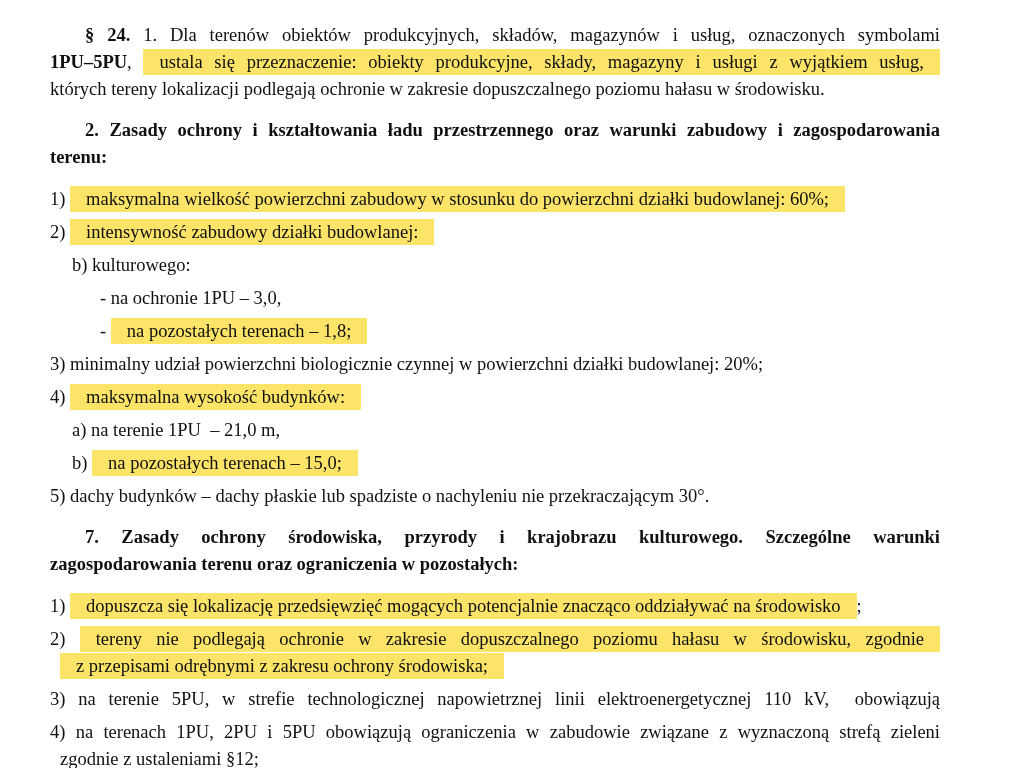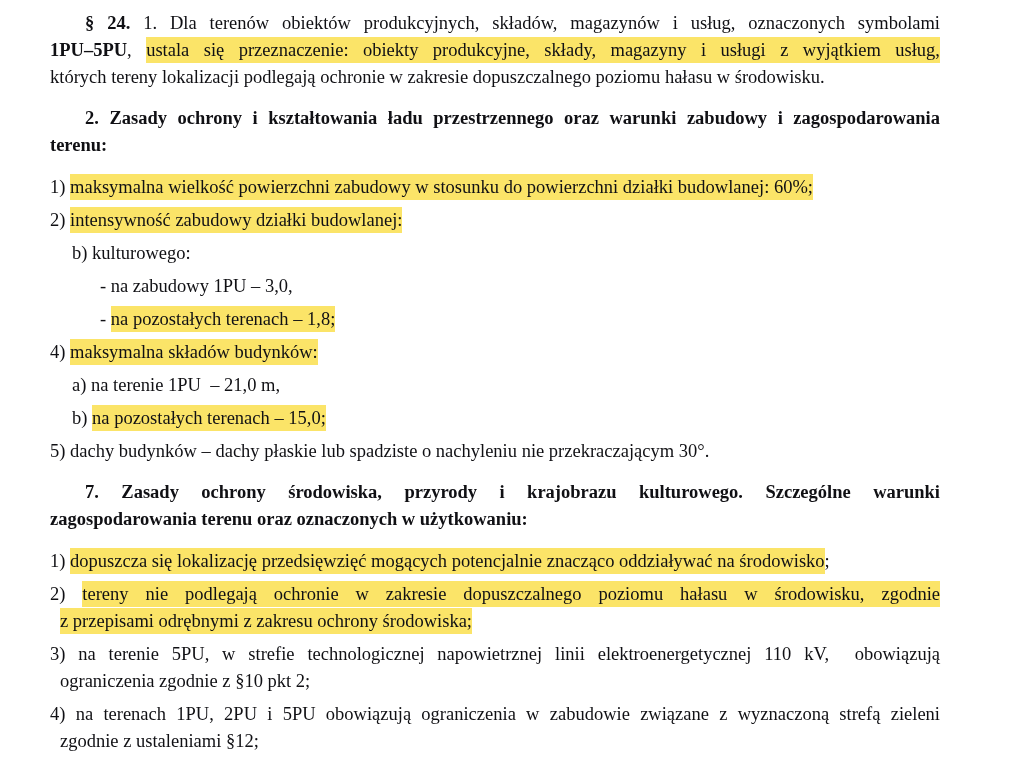--- a/index.html
+++ b/index.html
@@ -13,36 +13,36 @@
     overflow: hidden;
     font-family: "Liberation Serif", "DejaVu Serif", serif;
     color: #101014;
   }
   .doc {
     padding: 10px 71px 0 50px;
     font-size: 18.5px;
   }
   .blk { margin-top: 6px; }
   .blk.hd { margin-top: 14px; font-weight: bold; }
-  .blk.pfirst { margin-top: 0; }
+  .blk.pfirst { margin-top: 12px; }
   .hd + .blk { margin-top: 15px; }
   .line {
     line-height: 27px;
     text-align: justify;
     text-align-last: left;
   }
   .line.j { text-align-last: justify; }
   .p .line.first, .hd .line.first { padding-left: 35px; }
   .li1 .line { padding-left: 10px; }
   .li1 .line.first { padding-left: 0; }
   .lia .line { padding-left: 22px; }
   .lid .line { padding-left: 50px; }
   .hl {
     background: var(--hl, #fbe468);
-    padding: 3px 0;
+    padding: 3px 16px;
   }
   b { font-weight: bold; }
 </style>
 </head>
 <body style="background: rgb(255, 255, 255); color: rgb(16, 16, 20);">
 
 <div class="doc">
   <div id="content">
       <div class="blk p pfirst">
         <div class="line j first"><b>§ 24.</b><span> 1. Dla terenów obiektów produkcyjnych, składów, magazynów i usług, oznaczonych symbolami</span></div>
@@ -56,50 +56,52 @@
       <div class="blk li1">
         <div class="line first"><span>1) </span><span class="hl">maksymalna wielkość powierzchni zabudowy w stosunku do powierzchni działki budowlanej: 60%;</span></div>
       </div>
       <div class="blk li1">
         <div class="line first"><span>2) </span><span class="hl">intensywność zabudowy działki budowlanej:</span></div>
       </div>
       <div class="blk lia">
         <div class="line first"><span>b) kulturowego:</span></div>
       </div>
       <div class="blk lid">
-        <div class="line first"><span>- na zabudowy 1PU – 3,0,</span></div>
+        <div class="line first"><span>- na ochronie 1PU – 3,0,</span></div>
       </div>
       <div class="blk lid">
         <div class="line first"><span>- </span><span class="hl">na pozostałych terenach – 1,8;</span></div>
       </div>
       <div class="blk li1">
-        <div class="line first"><span>4) </span><span class="hl">maksymalna składów budynków:</span></div>
+        <div class="line first"><span>3) minimalny udział powierzchni biologicznie czynnej w powierzchni działki budowlanej: 20%;</span></div>
+      </div>
+      <div class="blk li1">
+        <div class="line first"><span>4) </span><span class="hl">maksymalna wysokość budynków:</span></div>
       </div>
       <div class="blk lia">
         <div class="line first"><span>a) na terenie 1PU&nbsp; – 21,0 m,</span></div>
       </div>
       <div class="blk lia">
         <div class="line first"><span>b) </span><span class="hl">na pozostałych terenach – 15,0;</span></div>
       </div>
       <div class="blk li1">
         <div class="line first"><span>5) dachy budynków – dachy płaskie lub spadziste o nachyleniu nie przekraczającym 30°.</span></div>
       </div>
       <div class="blk hd">
         <div class="line j first"><span>7. Zasady ochrony środowiska, przyrody i krajobrazu kulturowego. Szczególne warunki</span></div>
-        <div class="line"><span>zagospodarowania terenu oraz oznaczonych w użytkowaniu:</span></div>
+        <div class="line"><span>zagospodarowania terenu oraz ograniczenia w pozostałych:</span></div>
       </div>
       <div class="blk li1">
         <div class="line first"><span>1) </span><span class="hl">dopuszcza się lokalizację przedsięwzięć mogących potencjalnie znacząco oddziaływać na środowisko</span><span>;</span></div>
       </div>
       <div class="blk li1">
         <div class="line j first"><span>2) </span><span class="hl">tereny nie podlegają ochronie w zakresie dopuszczalnego poziomu hałasu w środowisku, zgodnie</span></div>
         <div class="line"><span class="hl">z przepisami odrębnymi z zakresu ochrony środowiska;</span></div>
       </div>
       <div class="blk li1">
         <div class="line j first"><span>3) na terenie 5PU, w strefie technologicznej napowietrznej linii elektroenergetycznej 110 kV,&nbsp; obowiązują</span></div>
-        <div class="line"><span>ograniczenia zgodnie z §10 pkt 2;</span></div>
       </div>
       <div class="blk li1">
         <div class="line j first"><span>4) na terenach 1PU, 2PU i 5PU obowiązują ograniczenia w zabudowie związane z wyznaczoną strefą zieleni</span></div>
         <div class="line"><span>zgodnie z ustaleniami §12;</span></div>
       </div>
     </div>
 </div>
 
 </body></html>

